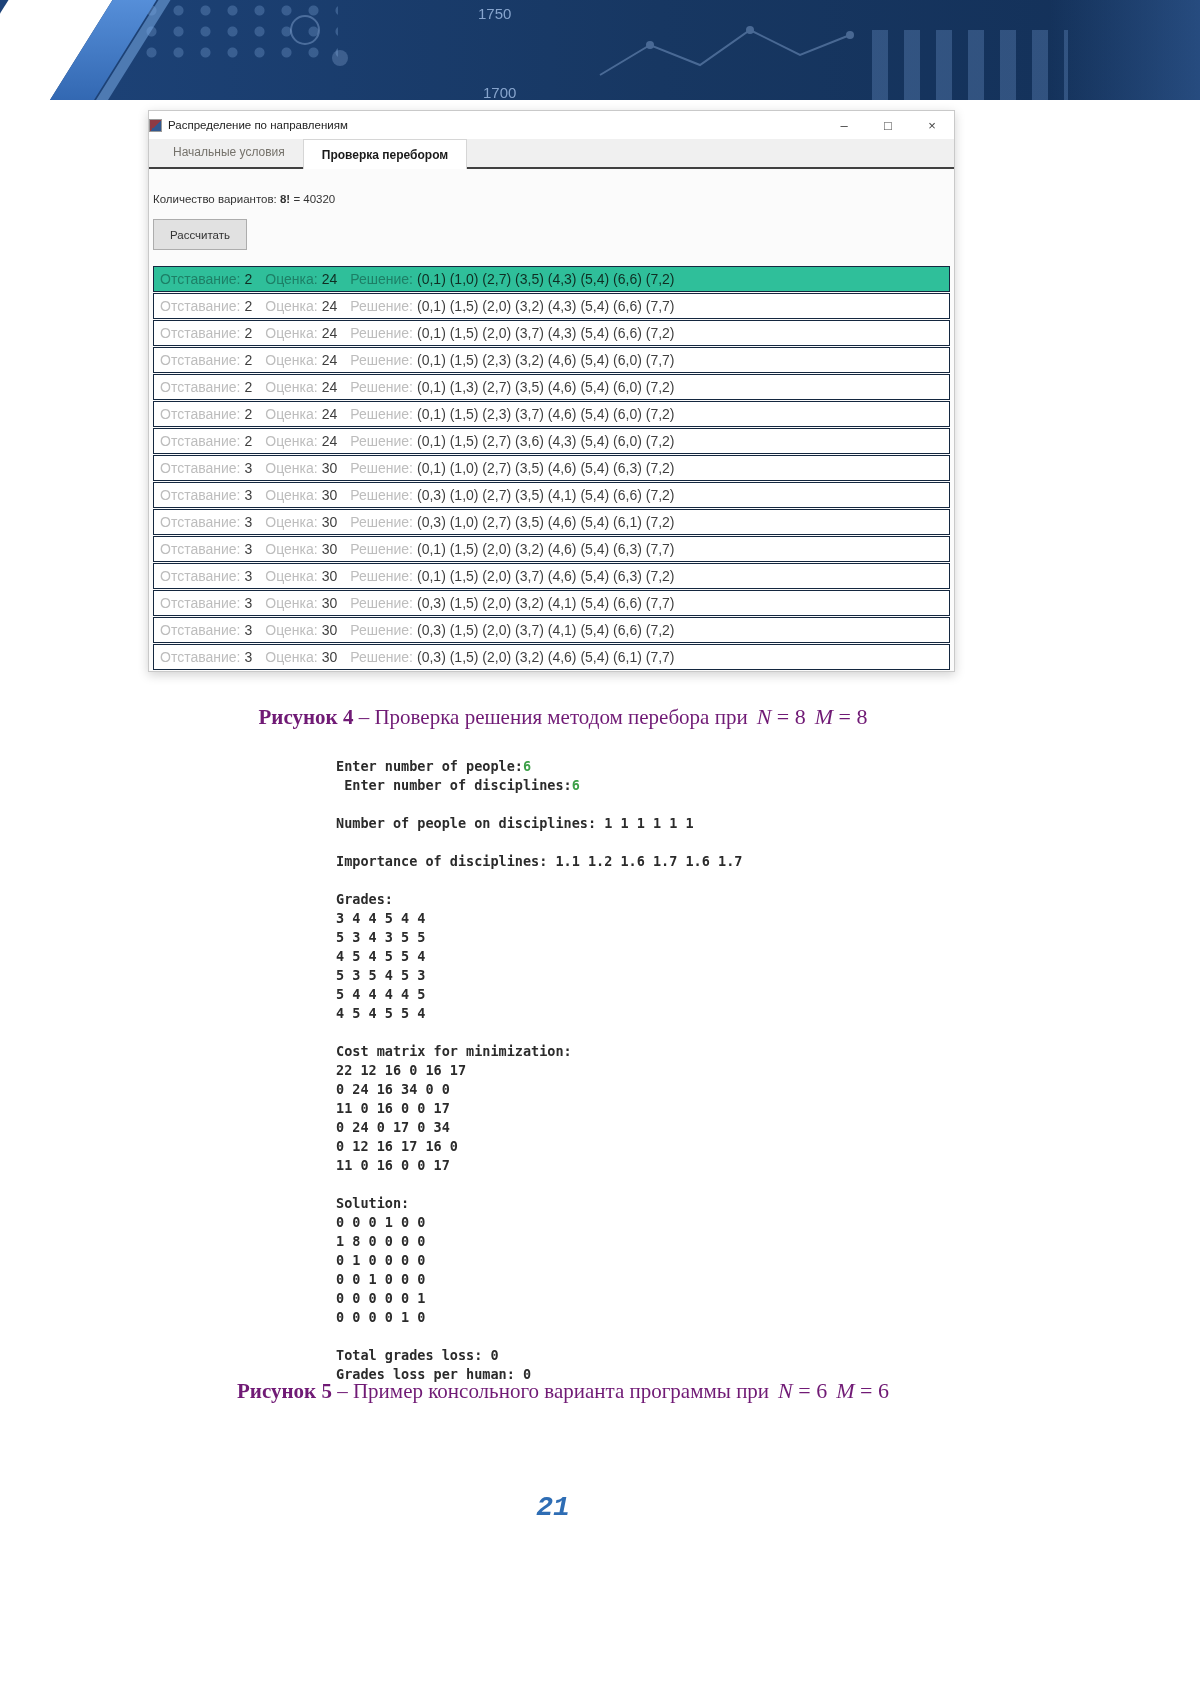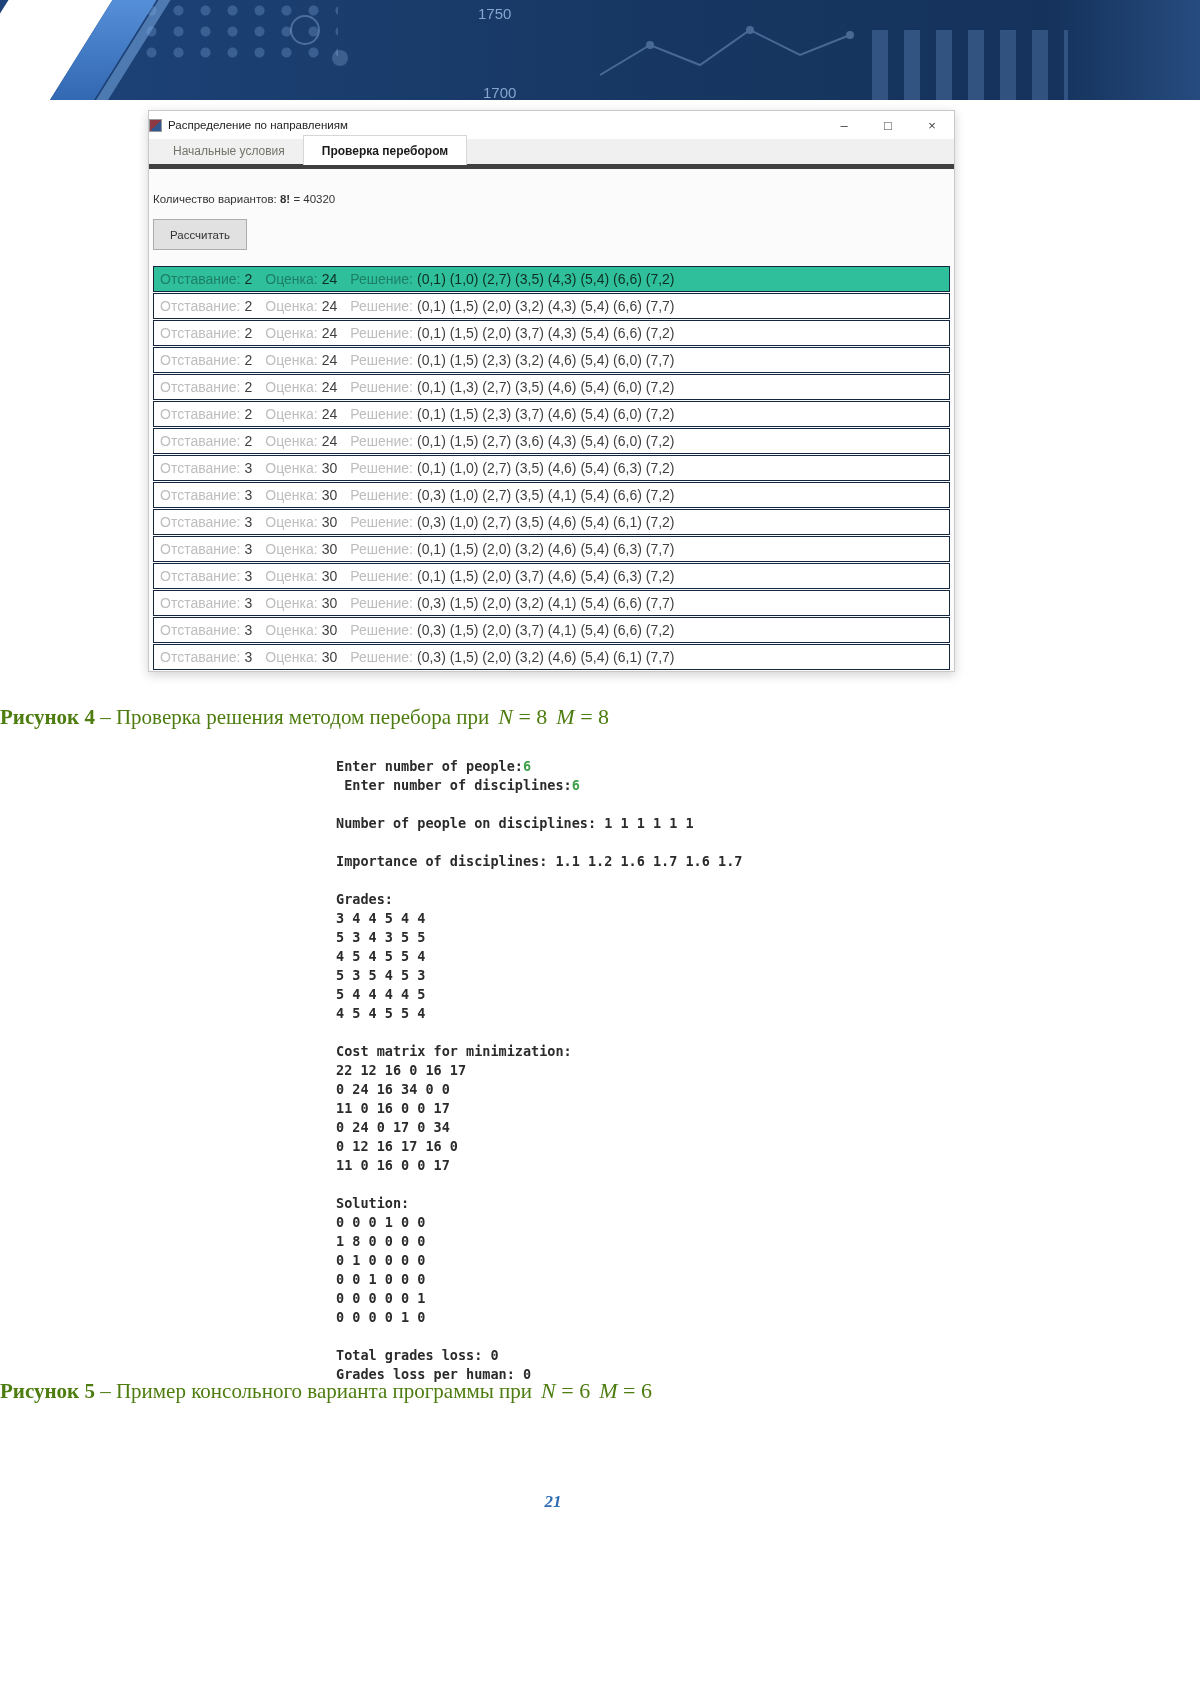--- a/index.html
+++ b/index.html
@@ -95,22 +95,22 @@
   .win-btn {
     width: 44px; height: 100%;
     display: flex; align-items: center; justify-content: center;
     font-size: 13px; color: #444444;
     background: transparent; border: none;
     font-family: "Liberation Sans", sans-serif;
     cursor: pointer;
   }
   .tabstrip {
     height: 30px; background: #f0f0f0;
-    border-bottom: 5px solid #404040;
-    display: flex; align-items: flex-end;
+    border-bottom: 2px solid #404040;
+    display: flex; 
     padding-left: 6px;
   }
   .tab {
     height: 26px; line-height: 26px;
     padding: 0 18px;
     font-size: 12px; color: #75726b;
     cursor: pointer; white-space: nowrap;
   }
   .tab.active {
     height: 30px; line-height: 30px;
@@ -147,45 +147,46 @@
     white-space: nowrap; overflow: hidden;
     cursor: default;
   }
   .result-row .lbl { color: #bdbdbd; margin-right: 4px; }
   .result-row .val { color: #3f3f3f; margin-right: 13px; }
   .result-row.highlight .lbl { color: #1d7f66; }
   .result-row.highlight .val { color: #0f2e23; }
 
   
   .caption {
-    position: absolute; left: 0; width: 1106px;
+    position: absolute; left: 10px; width: 1106px;
+    text-align: center;
     font-family: "Liberation Serif", serif;
-    font-size: 21px; color: #4d7c0f;
+    font-size: 21px; color: #701a75;
     white-space: nowrap;
   }
   .caption b { font-weight: 700; }
   .caption .math { font-size: 22px; margin-left: 9px; }
   .caption .math i { font-style: italic; font-family: "Liberation Serif", serif; }
   #fig4-caption { top: 704px; }
   #fig5-caption { top: 1378px; }
 
   .console {
     position: absolute; left: 336px; top: 757px;
     font-family: "DejaVu Sans Mono", monospace;
     font-size: 13.5px; font-weight: 700;
     color: #2b2b2b;
   }
   .console-line { height: 19px; line-height: 19px; white-space: pre; }
 
   .page-number {
     position: absolute; top: 1492px; left: 0; width: 1106px;
     text-align: center;
-    font-family: Liberation Serif, serif;
+    font-family: Liberation Mono, monospace;
     font-style: italic; font-weight: 700;
-    font-size: 17px; color: #2e6db4;
+    font-size: 28px; color: #2e6db4;
   }
 </style>
 </head>
 <body>
 
 <header class="banner">
   <div class="decor-dots"></div>
   <div class="decor-bars"></div>
   <div class="decor-right"></div>
   <svg class="decor-svg" width="1200" height="100">

